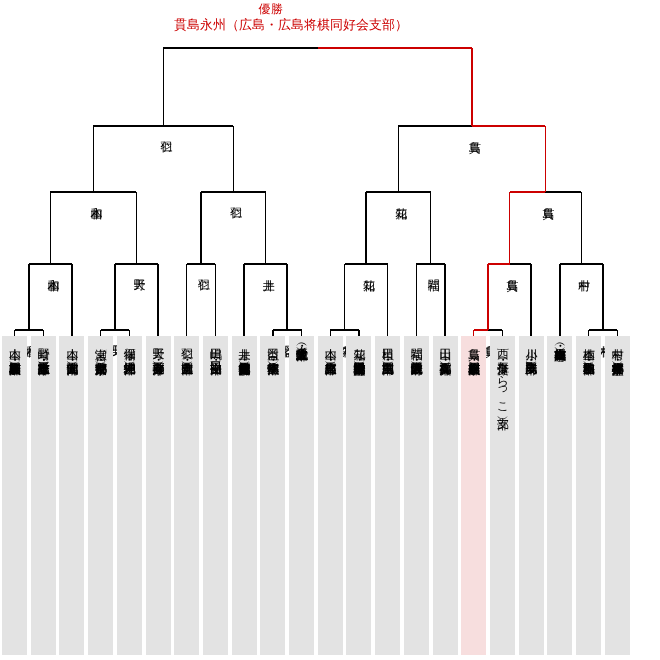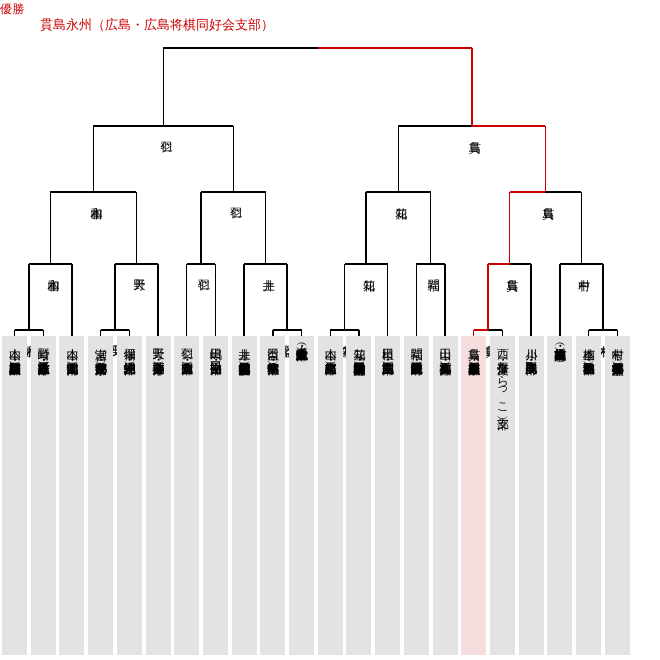--- a/index.html
+++ b/index.html
@@ -17,20 +17,21 @@
     height: 660px;
     overflow: hidden;
     background: #ffffff;
   }
   
   .champ-block {
     position: absolute;
     left: 0;
     top: 2px;
     width: 542px;
+    text-align: center;
     color: #cc0000;
     line-height: 1.25;
   }
   .champ-label {
     font-size: 12px;
     letter-spacing: 0.5px;
   }
   .champ-name {
     font-size: 13px;
     white-space: nowrap;

